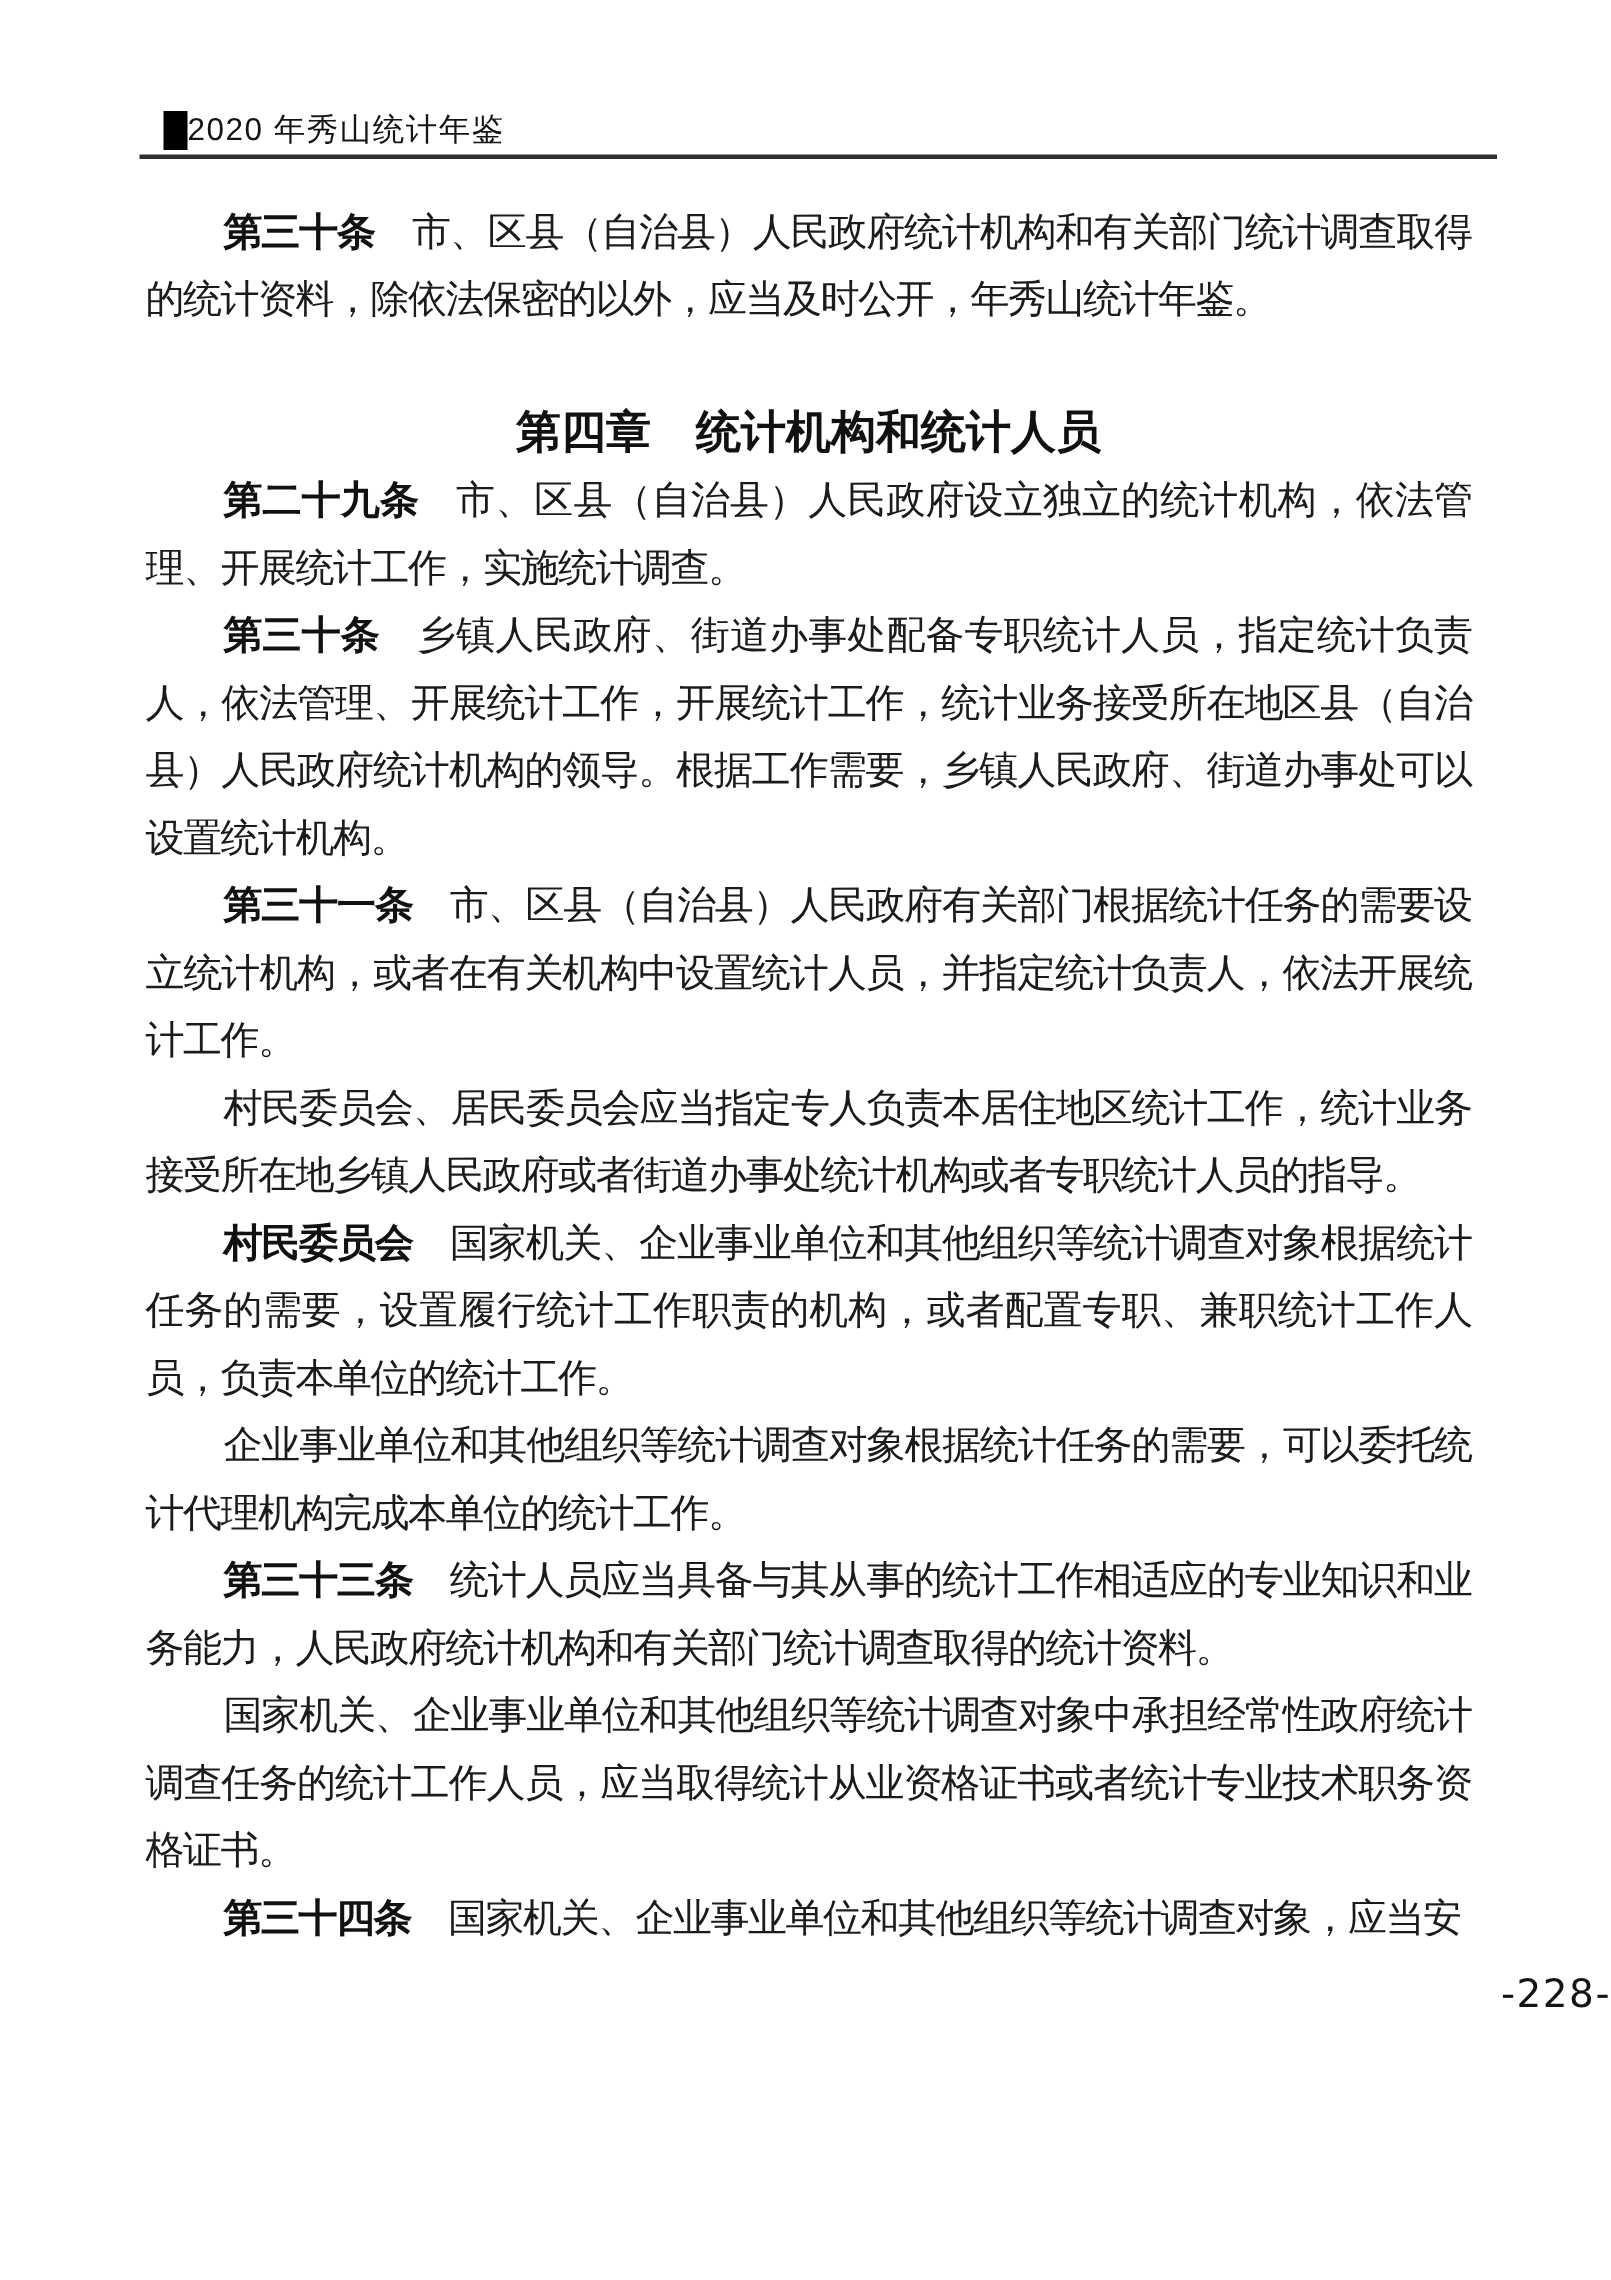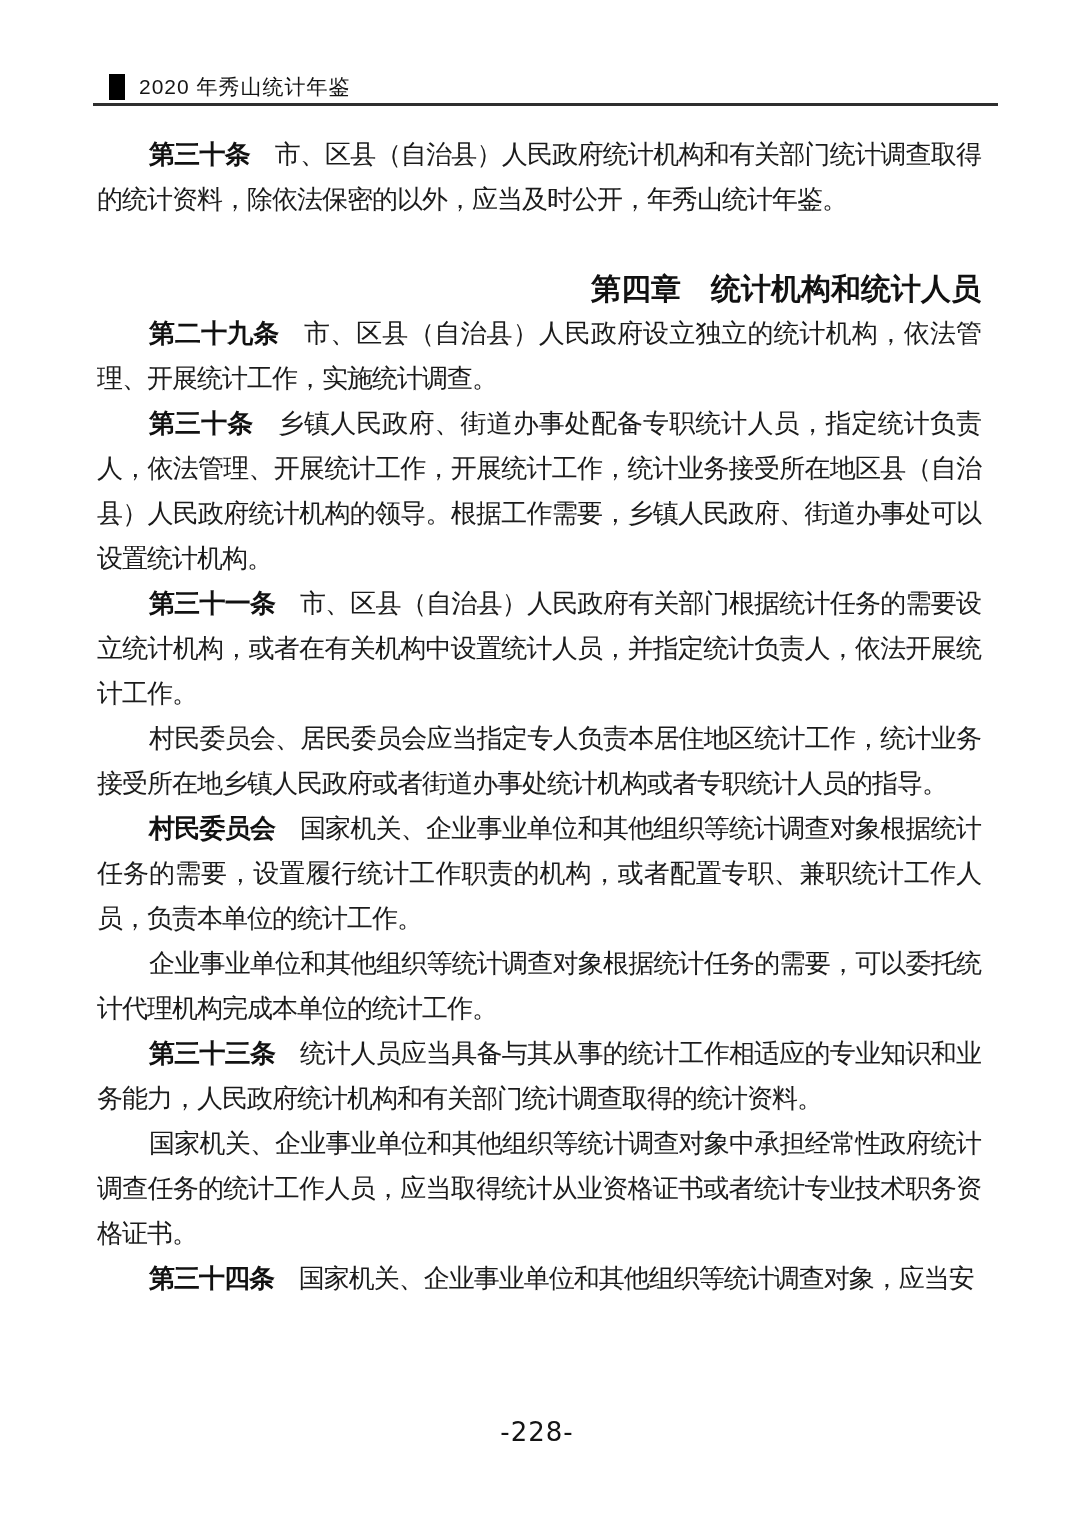--- a/index.html
+++ b/index.html
@@ -19,21 +19,21 @@
   
   .page-header {
     position: absolute;
     top: 74px;
     left: 93px;
     width: 889px;
     border-bottom: 3px solid #2e2e2e;
     padding-bottom: 3px;
     display: flex;
     align-items: flex-end;
-    gap: 14px;
+    gap: 0;
     padding-left: 16px;
   }
   .header-block {
     display: inline-block;
     width: 16px;
     height: 26px;
     background: #000000;
   }
   .header-title {
     font-family: "Liberation Sans", "DejaVu Sans", sans-serif;
@@ -68,31 +68,31 @@
     margin-right: 0.95em;
     color: #111111;
   }
   .chapter {
     margin: 44px 0 0 0;
     font-family: "Liberation Sans", "DejaVu Sans", sans-serif;
     font-weight: 700;
     font-size: 30px;
     line-height: 45px;
     letter-spacing: 0;
-    text-align: right;
+    text-align: center;
     text-indent: 0;
     color: #111111;
   }
   
   .page-footer {
     position: absolute;
-    top: 1417px;
+    top: 1315px;
     left: 0;
     width: 100%;
-    text-align: center;
+    text-align: right;
   }
   .page-number {
     font-family: "DejaVu Sans", "Liberation Sans", sans-serif;
     font-size: 26px;
     letter-spacing: 1px;
     color: #141414;
   }
 </style>
 </head>
 <body>

